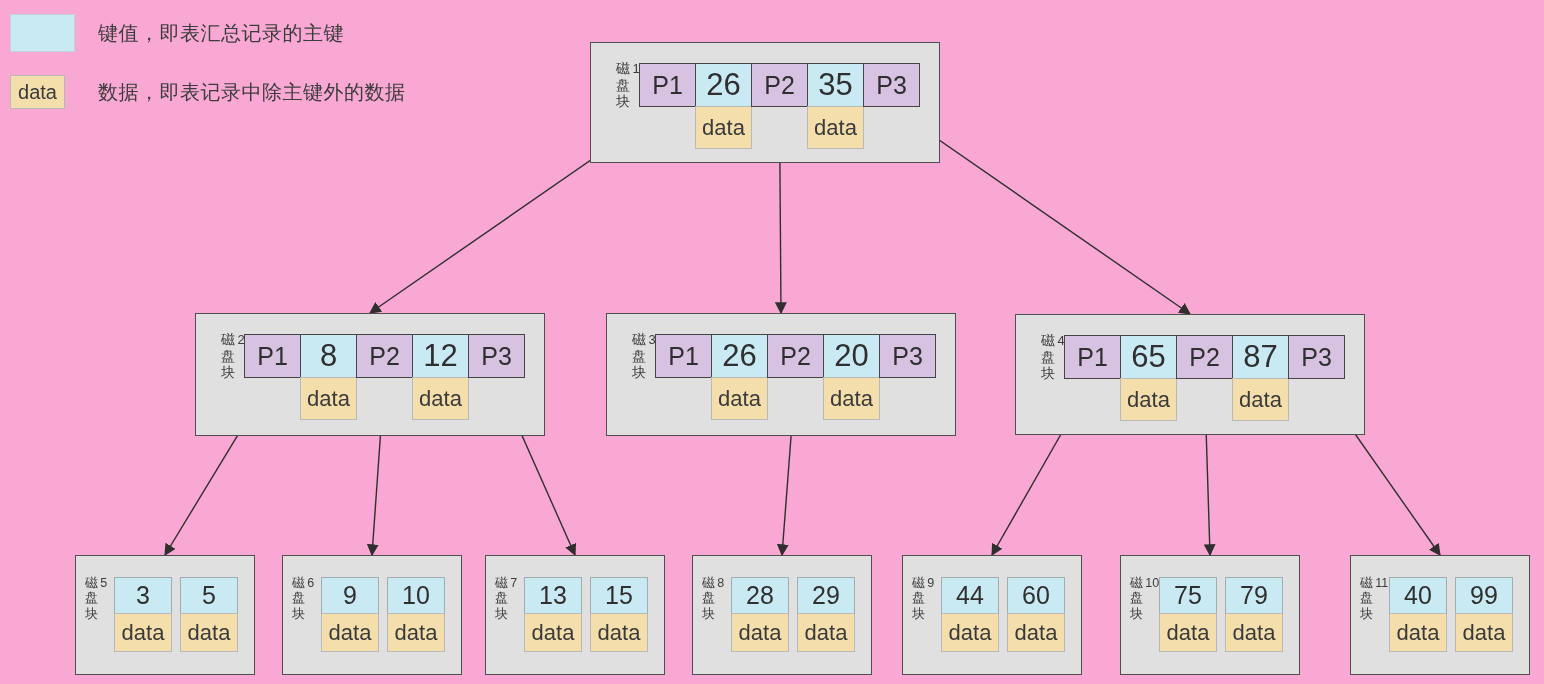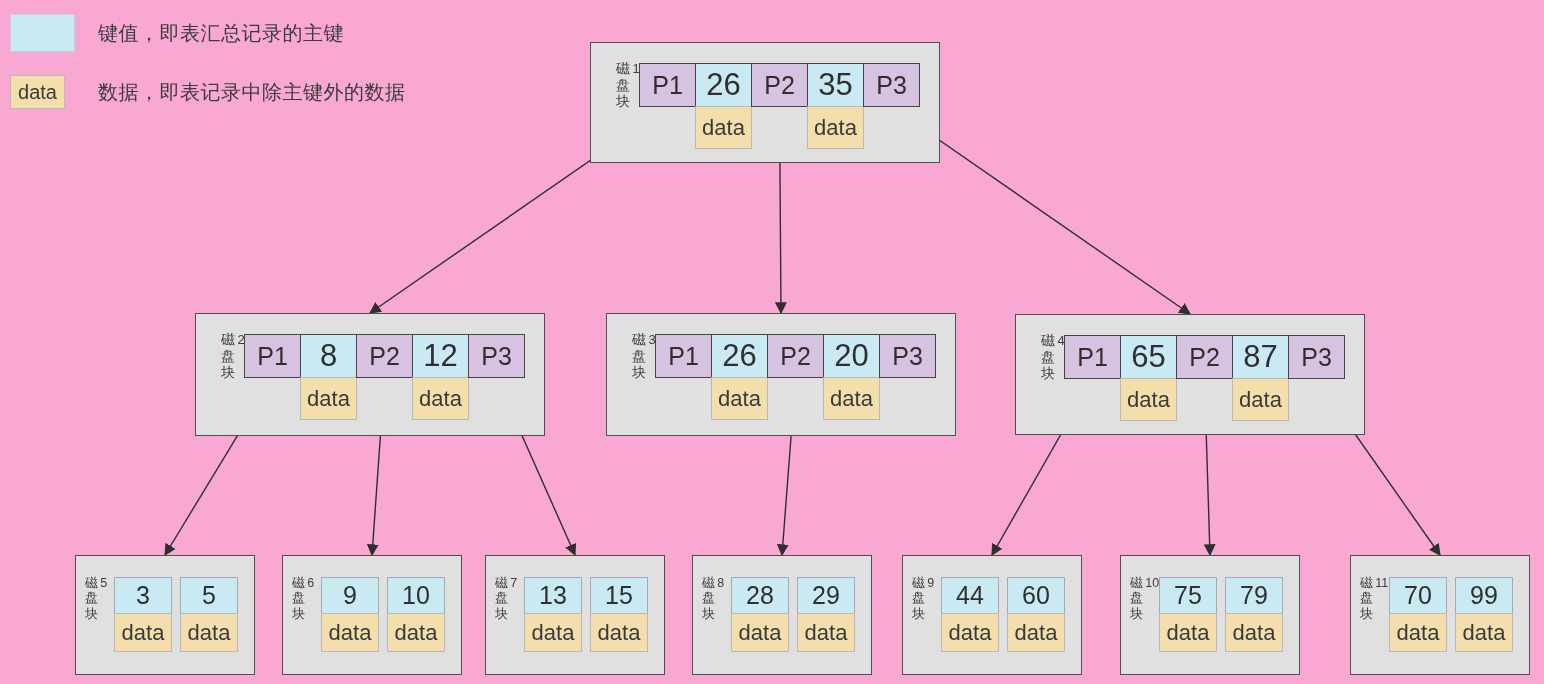--- a/index.html
+++ b/index.html
@@ -254,21 +254,21 @@
         </div>
       </div>
     </div>
     <div class="block leaf" id="b11" style="left: 1350px; top: 555px; width: 180px; height: 120px;">
       <div class="blabel">
         <span class="vtext">磁盘块</span>
         <span class="bnum">11</span>
       </div>
       <div class="cells">
         <div class="kgroup">
-          <div class="cell key" id="b11c0">70</div>
+          <div class="cell key" id="b11c0">40</div>
           <div class="cell data">data</div>
         </div>
         <div class="kgroup">
           <div class="cell key" id="b11c1">99</div>
           <div class="cell data">data</div>
         </div>
       </div>
     </div>
   </div>
 

